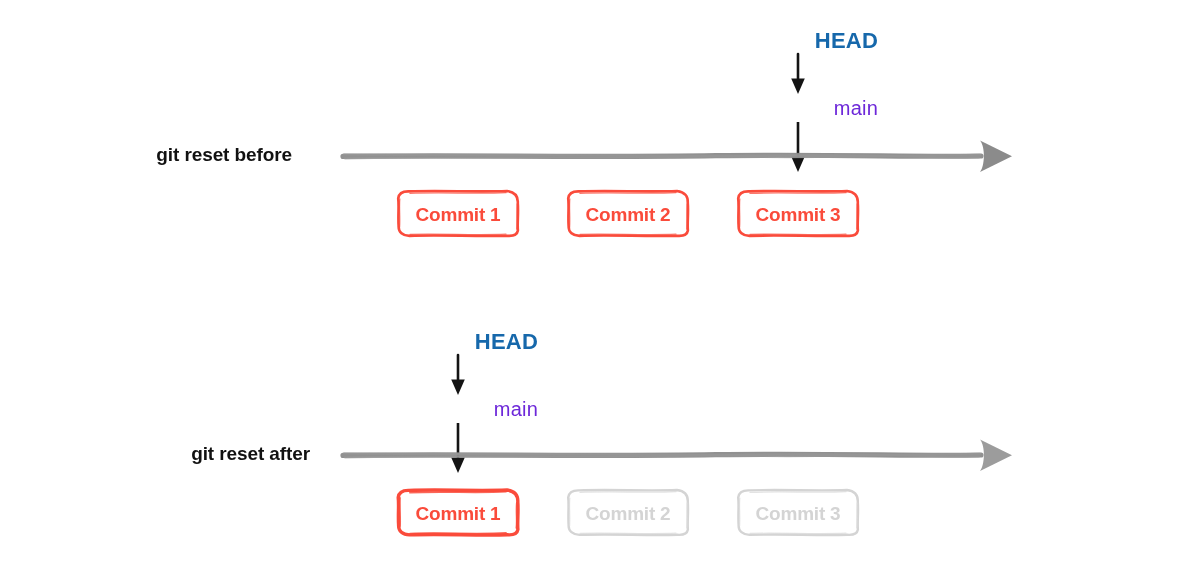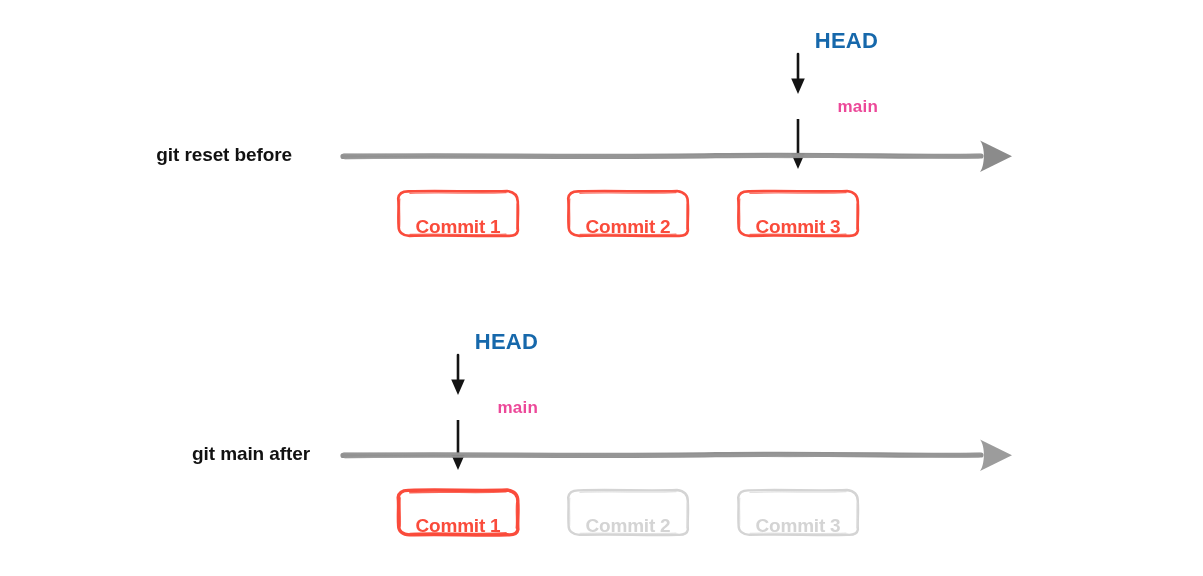--- a/index.html
+++ b/index.html
@@ -49,42 +49,42 @@
     text-align: right;
   }
   .head-text {
     font-size: 22px;
     font-weight: 700;
     color: #1668ab;
     line-height: 1;
     letter-spacing: 0.2px;
   }
   .branch-text {
-    font-size: 17px;
-    font-weight: 700;
-    color: #ec4899;
+    font-size: 20px;
+    font-weight: 400;
+    color: #6d28d9;
     line-height: 1;
     letter-spacing: 0.2px;
   }
   .vert-arrow { display: block; margin: 0 auto; }
 
   
   .commit {
     position: absolute;
     width: 124px;
     height: 49px;
   }
   .commit svg {
     position: absolute;
     left: 0; top: 0;
     overflow: visible;
   }
   .commit .commit-text {
     position: absolute;
-    left: 0; top: 13px;
+    left: 0; top: 1px;
     width: 124px;
     height: 49px;
     display: flex;
     align-items: center;
     justify-content: center;
     font-size: 19px;
     font-weight: 600;
     letter-spacing: -0.2px;
     white-space: nowrap;
   }
@@ -153,21 +153,21 @@
       <path d="M13 2.4 C 45 1.2, 80 3.2, 111 2.0 C 118.5 3.0, 122.2 7.5, 121.8 14
                C 122.6 24, 121.2 34, 121.9 41.5 C 121.2 45.8, 117.5 47.2, 111.5 46.8
                C 80 47.6, 45 45.8, 13.5 46.9 C 6.8 46.6, 2.4 43.2, 2.6 37
                C 1.9 27, 3.1 17, 2.2 9.5 C 2.8 4.6, 7 2.2, 13 2.4 Z" fill="none" stroke="#fa4b3b" stroke-width="2.6" stroke-linejoin="round"></path>
       <path d="M14 4.4 C 46 3.0, 82 5.2, 110 3.6 M121.2 15 C 120.4 25, 121.6 33, 120.8 40
                M110 45.2 C 80 46.4, 46 44.6, 14 45.4 M3.6 38 C 4.2 28, 3.0 18, 3.8 10" fill="none" stroke="#fa4b3b" stroke-width="1.3" stroke-linecap="round" opacity="0.75"></path>
     </svg>
     <div class="commit-text">Commit 3</div>
   </div>
 
-  <div class="row-label" id="label-after">git main after</div>
+  <div class="row-label" id="label-after">git reset after</div>
 
   <div class="marker-stack" id="stack-after" style="left:378px; top:331px;">
     <div class="head-text">HEAD</div>
     <svg class="vert-arrow" width="20" height="44" viewBox="0 0 20 44">
       <path d="M10 2 L10 28" stroke="#141414" stroke-width="2.6" stroke-linecap="round" fill="none"></path>
       <path d="M10 42 L3.2 26.5 L16.8 26.5 Z" fill="#141414"></path>
     </svg>
     <div class="branch-text" style="margin-top:2px;">main</div>
     <svg class="vert-arrow" style="margin-top:4px;" width="20" height="52" viewBox="0 0 20 52">
       <path d="M10 0 L10 36" stroke="#141414" stroke-width="2.6" stroke-linecap="round" fill="none"></path>

